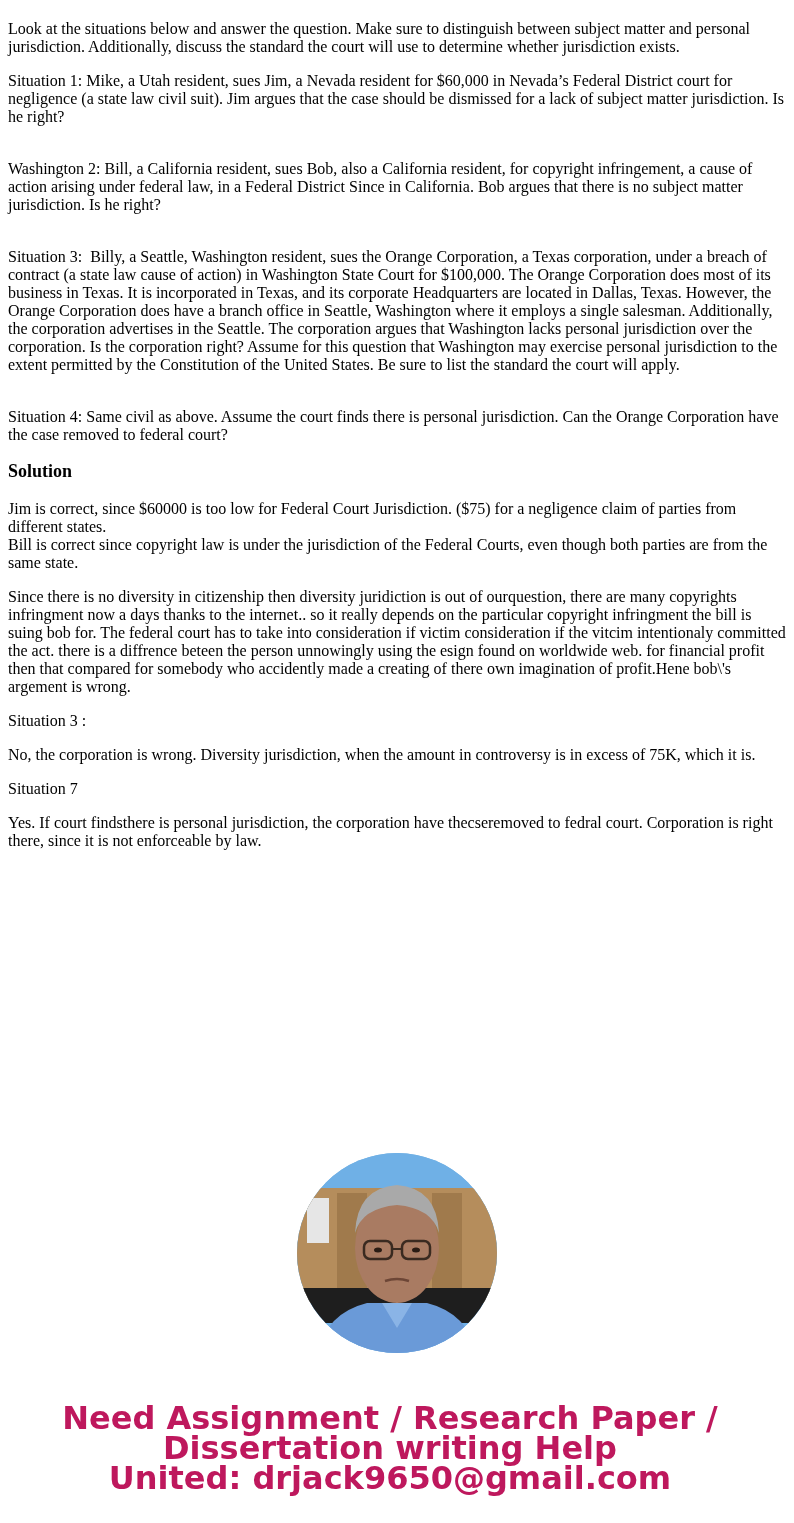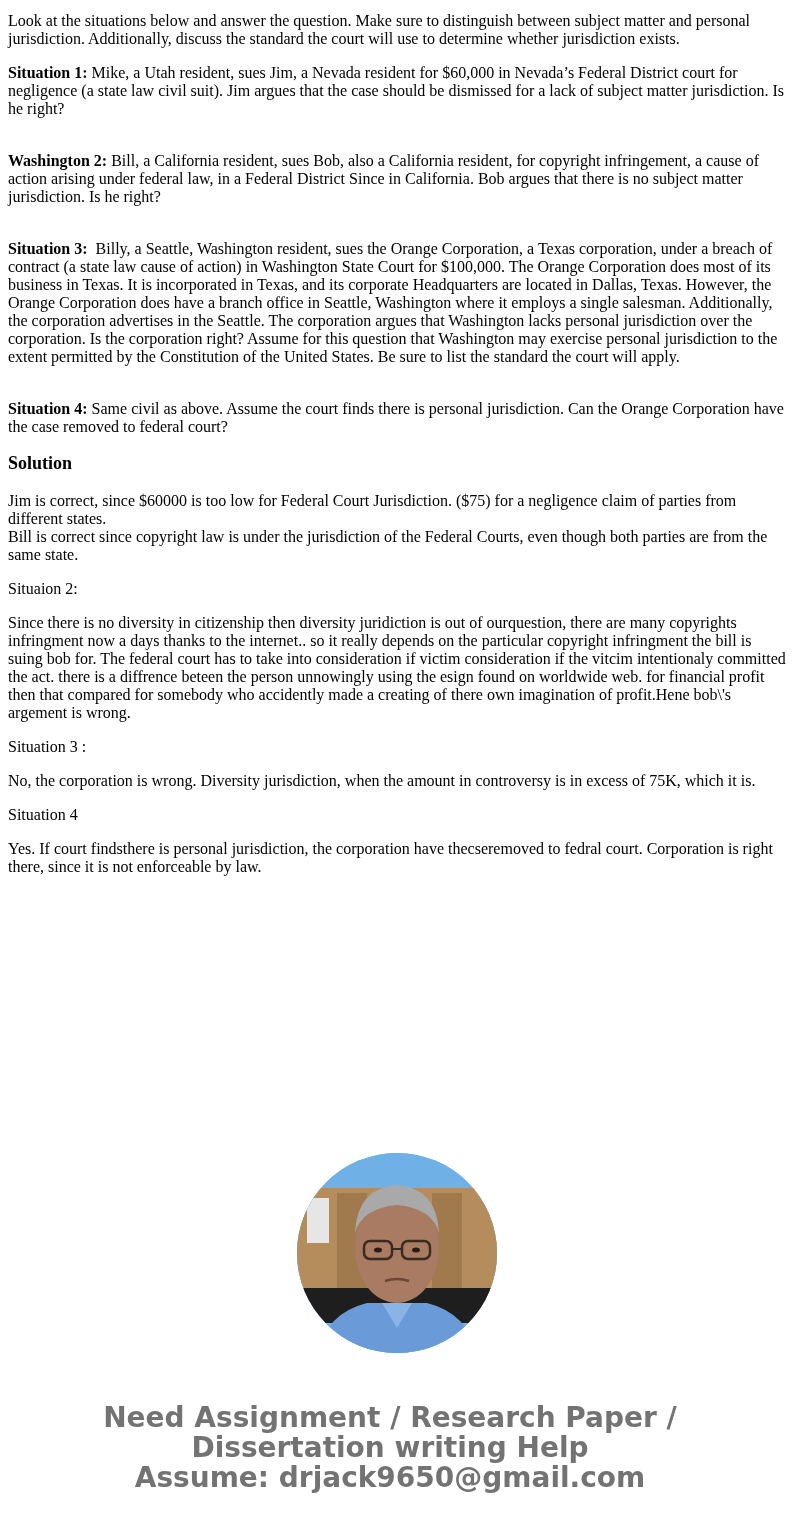--- a/index.html
+++ b/index.html
@@ -6,24 +6,24 @@
     body {
       width: 794px;
       height: 1523px;
       position: relative;
       overflow: hidden;
       color: #000;
       font-family: "Liberation Serif", serif;
       font-size: 16px;
       line-height: 18px;
     }
-    .content { padding: 12px 8px 0 8px; }
+    .content { padding: 4px 8px 0 8px; margin-top: 16px; }
     p { margin: 0 0 16px 0; }
     .spacer { height: 18px; }
-    .sit-label { font-weight: bold; text-align: center; }
+    .sit-label { font-weight: normal; text-align: center; }
     h3 {
       font-size: 18px;
       font-weight: bold;
       margin: 0 0 18px 0;
       line-height: 22px;
     }
     .avatar {
       position: absolute;
       left: 297px;
       top: 1153px;
@@ -34,23 +34,23 @@
       background: #7ab2e0;
     }
     .banner {
       position: absolute;
       left: 0;
       top: 1403px;
       width: 780px;
       text-align: center;
       font-family: "DejaVu Sans", sans-serif;
       font-weight: bold;
-      font-size: 28px;
+      font-size: 32px;
       line-height: 30px;
-      color: #737373;
+      color: #be185d;
     }
   </style>
 </head>
 <body>
 
 <div class="content">
   <p>Look at the situations below and answer the question. Make sure to distinguish between subject matter and personal jurisdiction. Additionally, discuss the standard the court will use to determine whether jurisdiction exists.</p>
 
   <p><b class="sit-label">Situation 1:</b><span> Mike, a Utah resident, sues Jim, a Nevada resident for $60,000 in Nevada’s Federal District court for negligence (a state law civil suit). Jim argues that the case should be dismissed for a lack of subject matter jurisdiction. Is he right?</span></p>
   <div class="spacer"></div>
@@ -60,27 +60,26 @@
 
   <p><b class="sit-label">Situation 3:</b><span style="white-space: pre-wrap;">  Billy, a Seattle, Washington resident, sues the Orange Corporation, a Texas corporation, under a breach of contract (a state law cause of action) in Washington State Court for $100,000. The Orange Corporation does most of its business in Texas. It is incorporated in Texas, and its corporate Headquarters are located in Dallas, Texas. However, the Orange Corporation does have a branch office in Seattle, Washington where it employs a single salesman. Additionally, the corporation advertises in the Seattle. The corporation argues that Washington lacks personal jurisdiction over the corporation. Is the corporation right? Assume for this question that Washington may exercise personal jurisdiction to the extent permitted by the Constitution of the United States. Be sure to list the standard the court will apply.</span></p>
   <div class="spacer"></div>
 
   <p><b class="sit-label">Situation 4:</b><span> Same civil as above. Assume the court finds there is personal jurisdiction. Can the Orange Corporation have the case removed to federal court?</span></p>
 
   <h3>Solution</h3>
 
   <p><span>Jim is correct, since $60000 is too low for Federal Court Jurisdiction. ($75) for a negligence claim of parties from different states.</span><br><span>Bill is correct since copyright law is under the jurisdiction of the Federal Courts, even though both parties are from the same state.</span></p>
 
-  <p>Situaion 2:</p>
   <p>Since there is no diversity in citizenship then diversity juridiction is out of ourquestion, there are many copyrights infringment now a days thanks to the internet.. so it really depends on the particular copyright infringment the bill is suing bob for. The federal court has to take into consideration if victim consideration if the vitcim intentionaly committed the act. there is a diffrence beteen the person unnowingly using the esign found on worldwide web. for financial profit then that compared for somebody who accidently made a creating of there own imagination of profit.Hene bob\'s argement is wrong.</p>
 
   <p>Situation 3 :</p>
   <p>No, the corporation is wrong. Diversity jurisdiction, when the amount in controversy is in excess of 75K, which it is.</p>
 
-  <p>Situation 4</p>
+  <p>Situation 7</p>
   <p>Yes. If court findsthere is personal jurisdiction, the corporation have thecseremoved to fedral court. Corporation is right there, since it is not enforceable by law.</p>
 </div>
 
 <div class="avatar" title="Photo of tutor">
   <svg width="200" height="200" viewBox="0 0 200 200">
     <rect x="0" y="0" width="200" height="200" fill="#6fb0e6"></rect>
     <rect x="0" y="35" width="200" height="115" fill="#b58d5c"></rect>
     <rect x="10" y="45" width="22" height="45" fill="#e6e6e6"></rect>
     <rect x="40" y="40" width="30" height="95" fill="#a07a4c"></rect>
     <rect x="135" y="40" width="30" height="95" fill="#a07a4c"></rect>
@@ -93,14 +92,14 @@
     <rect x="105" y="88" width="28" height="18" rx="6" fill="none" stroke="#3a2a20" stroke-width="2.5"></rect>
     <line x1="95" y1="96" x2="105" y2="96" stroke="#3a2a20" stroke-width="2"></line>
     <ellipse cx="81" cy="97" rx="4" ry="2.5" fill="#2a1c14"></ellipse>
     <ellipse cx="119" cy="97" rx="4" ry="2.5" fill="#2a1c14"></ellipse>
     <path d="M88 128 Q100 124 112 128" stroke="#6d4636" stroke-width="2.5" fill="none"></path>
   </svg>
 </div>
 
 <div class="banner">
   <div style="padding: 0 30px;">Need Assignment / Research Paper / Dissertation writing Help</div>
-  <div>Assume: drjack9650@gmail.com</div>
+  <div>United: drjack9650@gmail.com</div>
 </div>
 
 </body></html>

